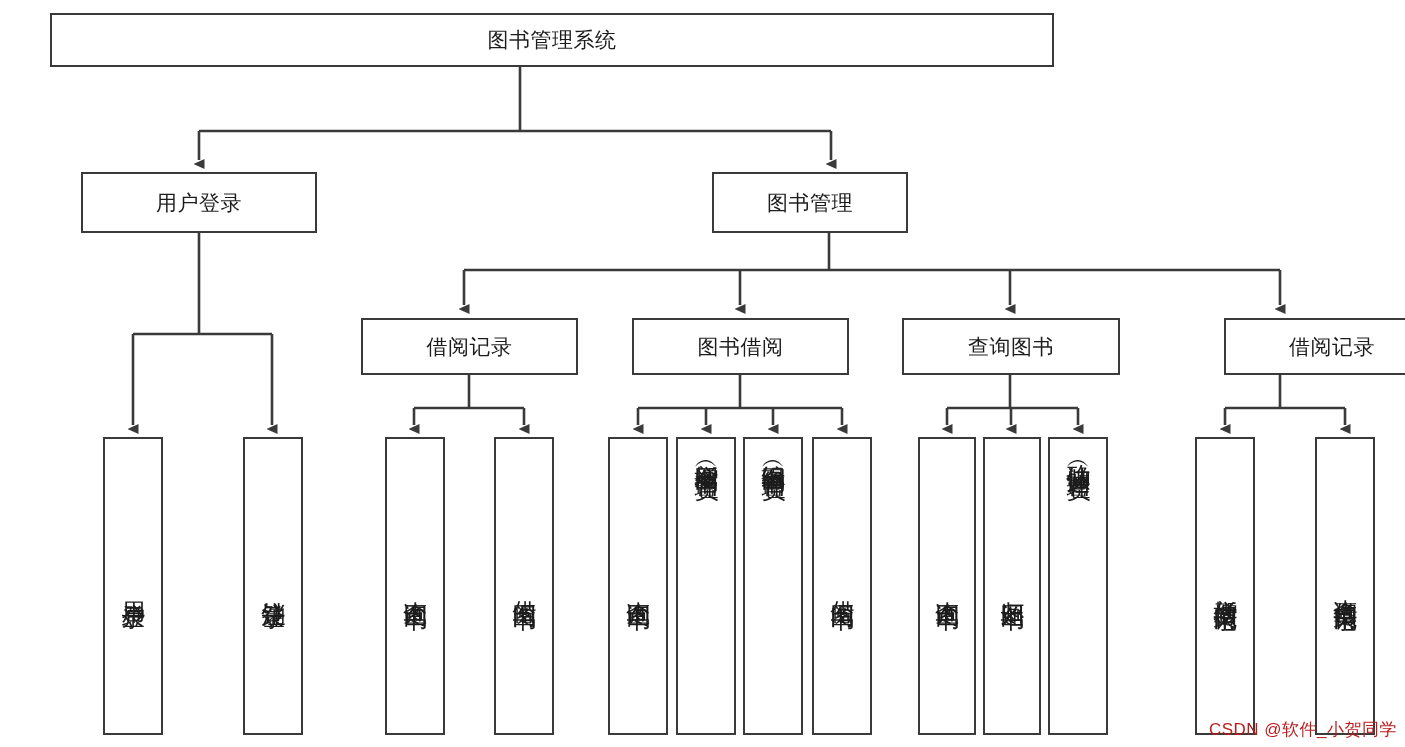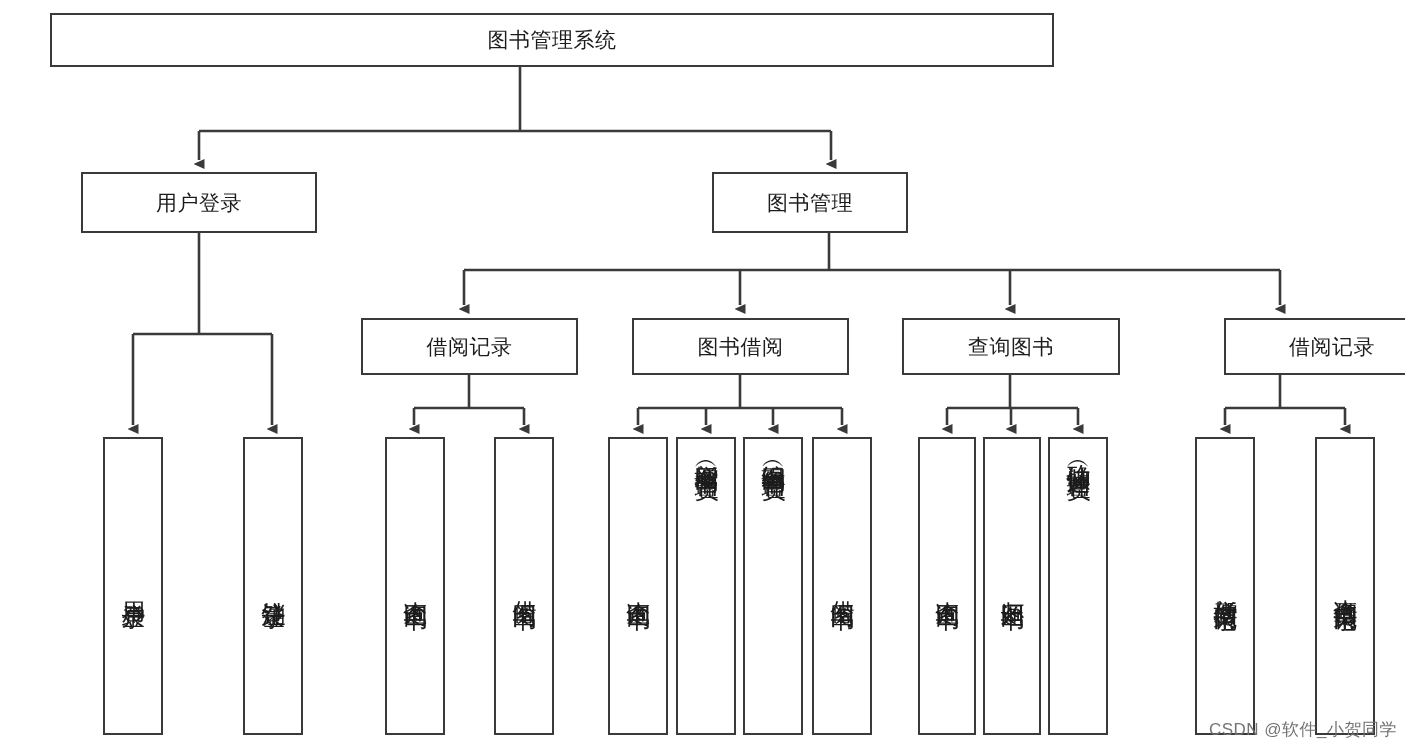--- a/index.html
+++ b/index.html
@@ -56,21 +56,21 @@
   }
   .node.vertical.centered {
     align-items: center;
     padding-top: 0;
   }
   #watermark {
     position: absolute;
     right: 8px;
     bottom: 6px;
     font-size: 17px;
-    color: #737373;
+    color: #b91c1c;
     letter-spacing: 0.5px;
     user-select: none;
   }
 </style>
 </head>
 <body>
 
 <div id="canvas">
 
   <svg class="connectors" viewBox="0 0 1405 747" xmlns="http://www.w3.org/2000/svg">

